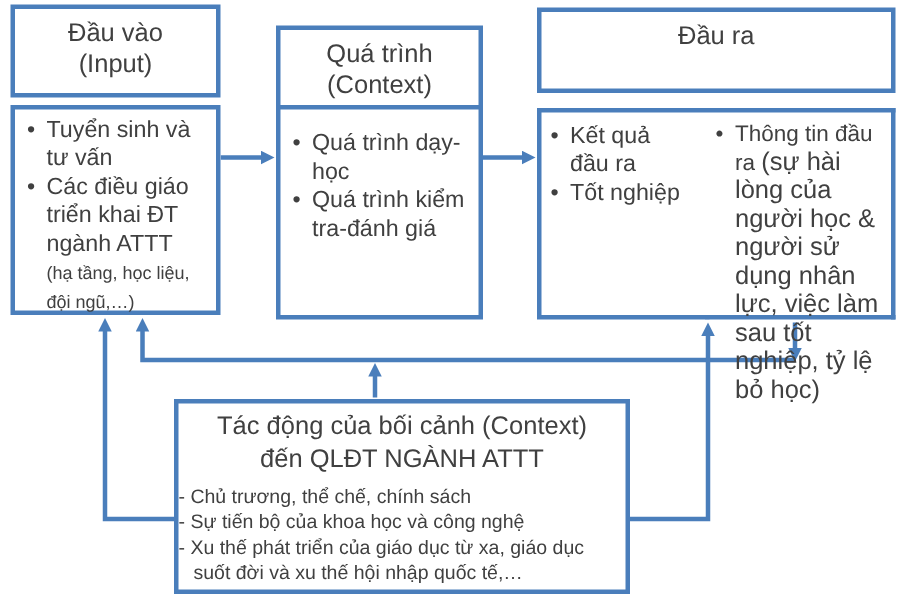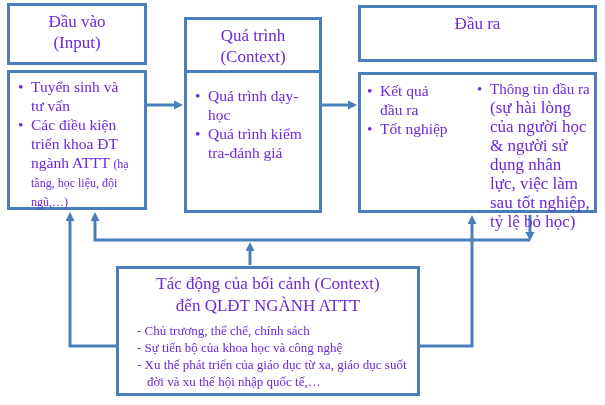--- a/index.html
+++ b/index.html
@@ -1,35 +1,35 @@
 <!DOCTYPE html>
 <html><head>
 <meta charset="utf-8">
 <style>
   html,body{margin:0;padding:0;background:#ffffff;}
   #canvas{
     position:relative;width:605px;height:405px;background:#ffffff;overflow:hidden;
-    font-family:Liberation Serif, serif;color:#6d28d9;
+    font-family:Liberation Sans, sans-serif;color:#404040;
   }
   .box{position:absolute;background:#fff;border:3px solid #4a7ebb;box-sizing:border-box;}
   .hdr{text-align:center;font-size:17px;line-height:21px;}
   .hdr .pad{margin-top:5px;}
   .blist{list-style:none;margin:0;padding:4px 6px 0 8px;}
   .bli{display:flex;font-size:15.5px;line-height:19px;}
   .bul{width:13px;flex:none;}
   .btxt{flex:1;}
   .note{font-size:12px;line-height:16px;}
   #process-content .blist{padding-top:13px;}
   #output-content-left .blist{padding:6px 16px 0 6px;}
   #output-content-right .blist{padding:5px 3px 0 7px;}
   #output-content-right .bli{font-size:15px;}
   #output-content-right .note{font-size:17px;line-height:15px;}
   #input-content .blist{padding-right:12px;}
   .ctx-title{text-align:center;font-size:17px;line-height:22px;padding-top:4px;}
-  .ctx-items{margin-top:5px;padding:0 6px 0 18px;font-size:13px;line-height:17px;}
+  .ctx-items{margin-top:5px;padding:0 6px 0 0;font-size:13px;line-height:17px;}
   .ctx-item{padding-left:10px;text-indent:-10px;}
   svg{position:absolute;left:0;top:0;pointer-events:none;}
 </style>
 </head>
 <body>
 
 <div id="canvas">
 
   <svg width="605" height="405" aria-hidden="true">
     <defs>
@@ -54,21 +54,21 @@
   </div>
 
   <div class="box" id="input-content" style="left:7px;top:70px;width:140px;height:140px;">
     <ul class="blist">
       <li class="bli">
         <span class="bul">•</span>
         <span class="btxt">Tuyển sinh và tư vấn</span>
       </li>
       <li class="bli">
         <span class="bul">•</span>
-        <span class="btxt"><span>Các điều kiện triển khoa ĐT ngành ATTT</span> <span class="note">(hạ tầng, học liệu, đội ngũ,…)</span></span>
+        <span class="btxt"><span>Các điều giáo triển khai ĐT ngành ATTT</span> <span class="note">(hạ tầng, học liệu, đội ngũ,…)</span></span>
       </li>
     </ul>
   </div>
 
   <div class="box hdr" id="process-header" style="left:184px;top:17px;width:138px;height:56px;">
     <div class="pad">Quá trình</div>
     <div>(Context)</div>
   </div>
 
   <div class="box" id="process-content" style="left:184px;top:70px;width:138px;height:143px;">

